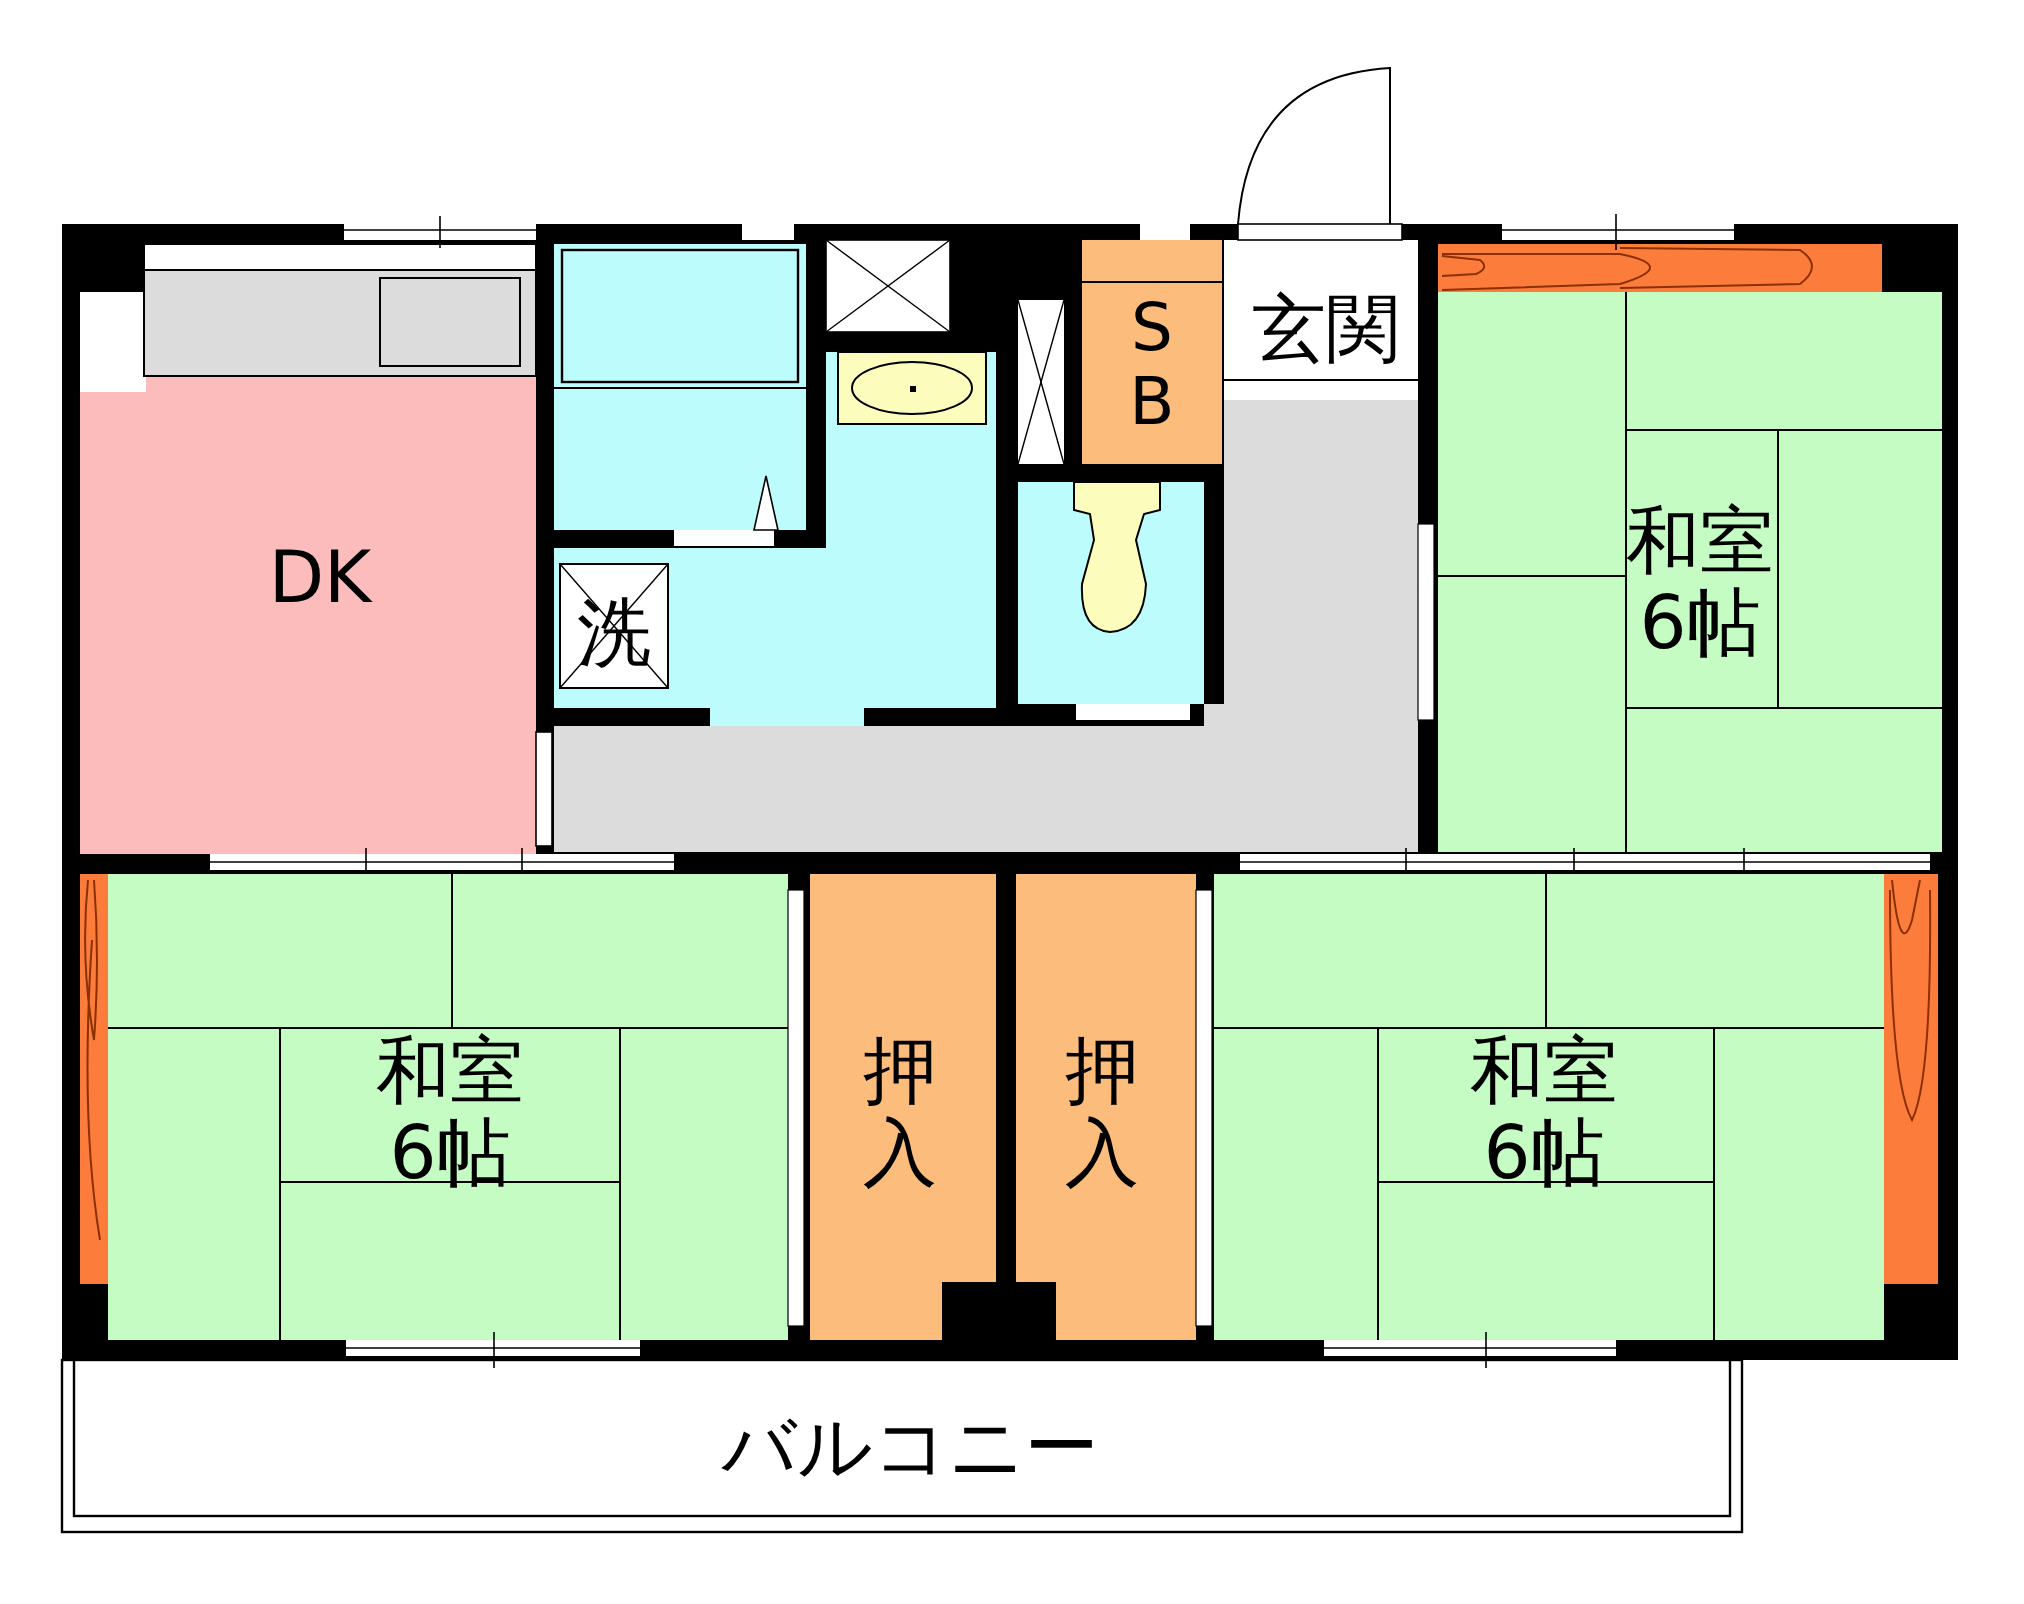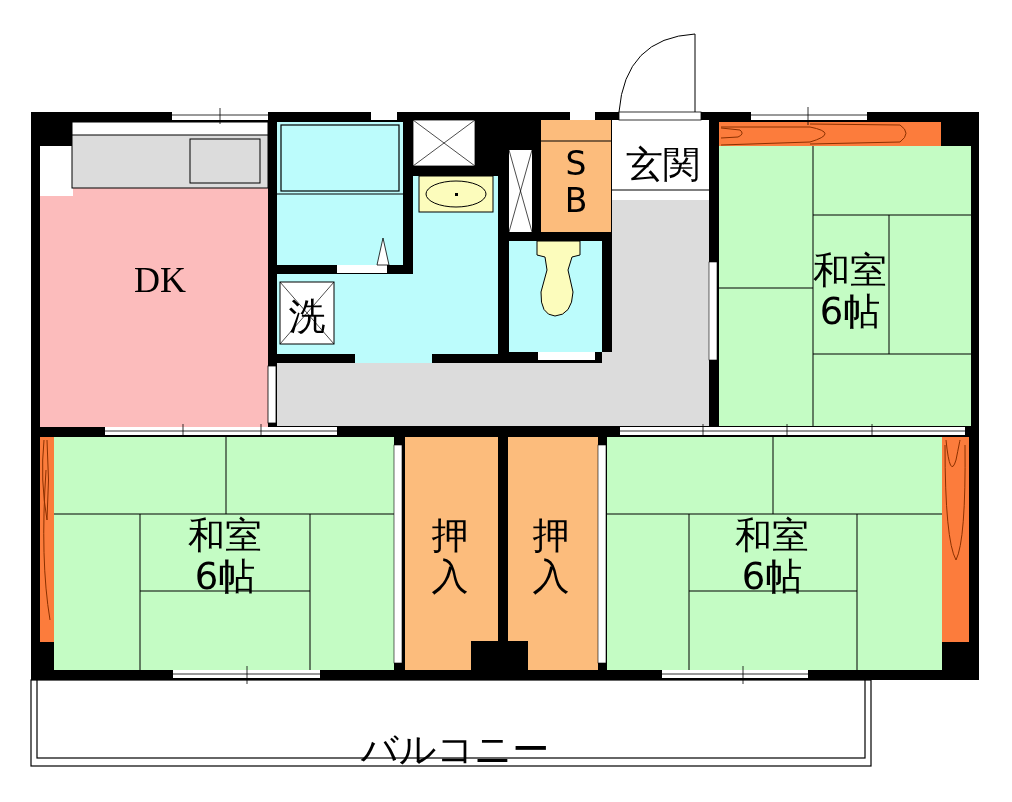--- a/index.html
+++ b/index.html
@@ -148,21 +148,21 @@
   </g>
 
   <g>
     <rect x="172" y="112" width="96" height="8" fill="#fff"></rect>
     <line x1="172" y1="115" x2="268" y2="115" stroke="#000" stroke-width="0.8"></line>
     <line x1="220" y1="108" x2="220" y2="124" stroke="#000" stroke-width="0.8"></line>
   </g>
   <rect x="371" y="112" width="26" height="8" fill="#fff"></rect>
 </svg>
 
-<div class="lbl big" style="left:110px;top:260px;width:100px;font-family:Liberation Serif, serif;">DK</div>
+<div class="lbl big" style="left:110px;top:270px;width:100px;">DK</div>
 <div class="lbl sm" style="left:280px;top:296px;width:54px;">洗</div>
 
 <div class="lbl mid" style="left:541px;top:146px;width:70px;">
   <div>S</div>
   <div>B</div>
 </div>
 <div class="lbl sm" style="left:614px;top:144px;width:98px;">玄関</div>
 
 <div class="lbl sm" style="left:800px;top:250px;width:100px;">
   <div>和室</div>
@@ -177,13 +177,13 @@
   <div>6帖</div>
 </div>
 <div class="lbl sm" style="left:420px;top:515px;width:60px;">
   <div>押</div>
   <div>入</div>
 </div>
 <div class="lbl sm" style="left:521px;top:515px;width:60px;">
   <div>押</div>
   <div>入</div>
 </div>
-<div class="lbl sm" style="left:330px;top:703px;width:250px;margin-top:26px;">バルコニー</div>
+<div class="lbl sm" style="left:330px;top:703px;width:250px;">バルコニー</div>
 
 </body></html>

